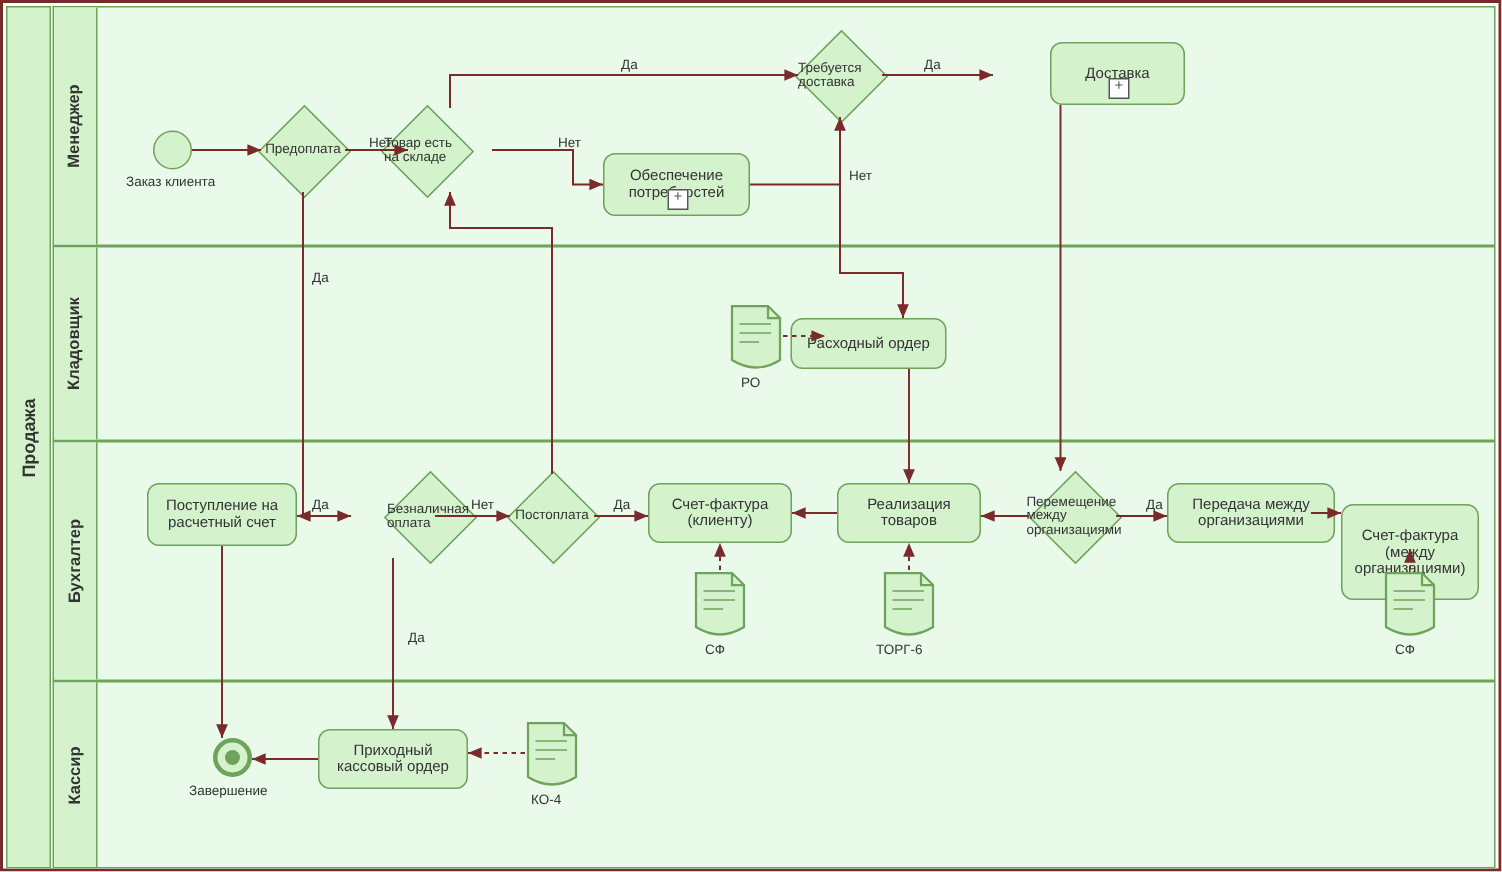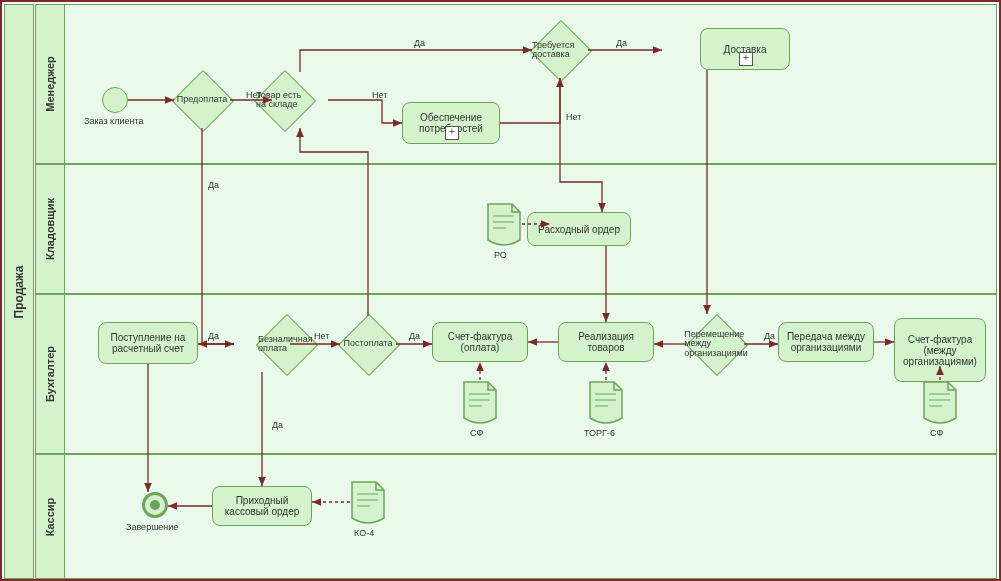--- a/index.html
+++ b/index.html
@@ -98,33 +98,33 @@
   </div>
   <div class="node gateway" style="left:230px;top:312px;margin-left:24px;">
     <div class="diamond"></div>
       <div class="glabel">Безналичная оплата</div>
   </div>
   <div class="node gateway" style="left:336px;top:312px;">
     <div class="diamond"></div>
       <div class="glabel">Постоплата</div>
   </div>
   <div class="node task" style="left:430px;top:320px;width:96px;height:40px;">
-    <span>Счет-фактура (оплата)</span>
+    <span>Счет-фактура (клиенту)</span>
   </div>
   <div class="node gateway" style="left:684px;top:312px;">
     <div class="diamond"></div>
       <div class="glabel">Перемещение между организациями</div>
   </div>
   <div class="node task" style="left:556px;top:320px;width:96px;height:40px;">
     <span>Реализация товаров</span>
   </div>
-  <div class="node task" style="left:776px;top:320px;width:96px;height:40px;">
+  <div class="node task" style="left:776px;top:320px;width:112px;height:40px;">
     <span>Передача между организациями</span>
   </div>
-  <div class="node task" style="left:892px;top:316px;width:92px;height:64px;">
+  <div class="node task" style="left:892px;top:334px;width:92px;height:64px;">
     <span>Счет-фактура (между организациями)</span>
   </div>
 
   <div class="node doc" style="left:460px;top:378px;">
     <svg viewBox="0 0 36 44">
         <path d="M2 2 H26 L34 10 V38 Q18 48 2 38 Z" fill="#d4f3cc" stroke="#6fa35c" stroke-width="1.5"></path>
         <path d="M26 2 V10 H34" fill="none" stroke="#6fa35c" stroke-width="1.5"></path>
         <line x1="7" y1="14" x2="28" y2="14" stroke="#6fa35c"></line>
         <line x1="7" y1="20" x2="28" y2="20" stroke="#6fa35c"></line>
         <line x1="7" y1="26" x2="20" y2="26" stroke="#6fa35c"></line>

